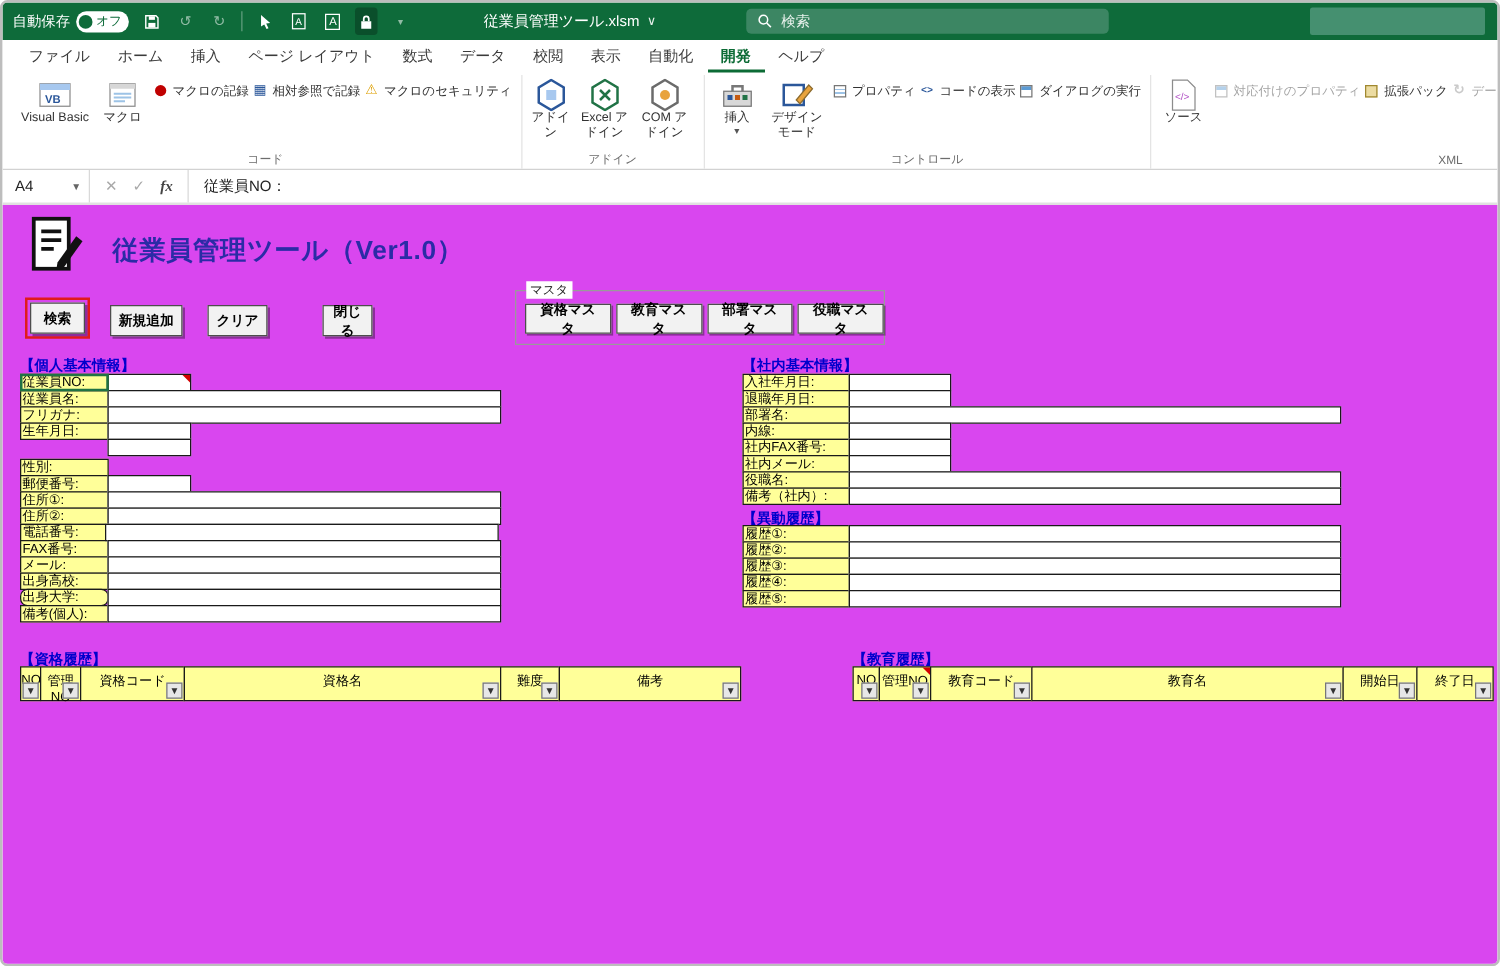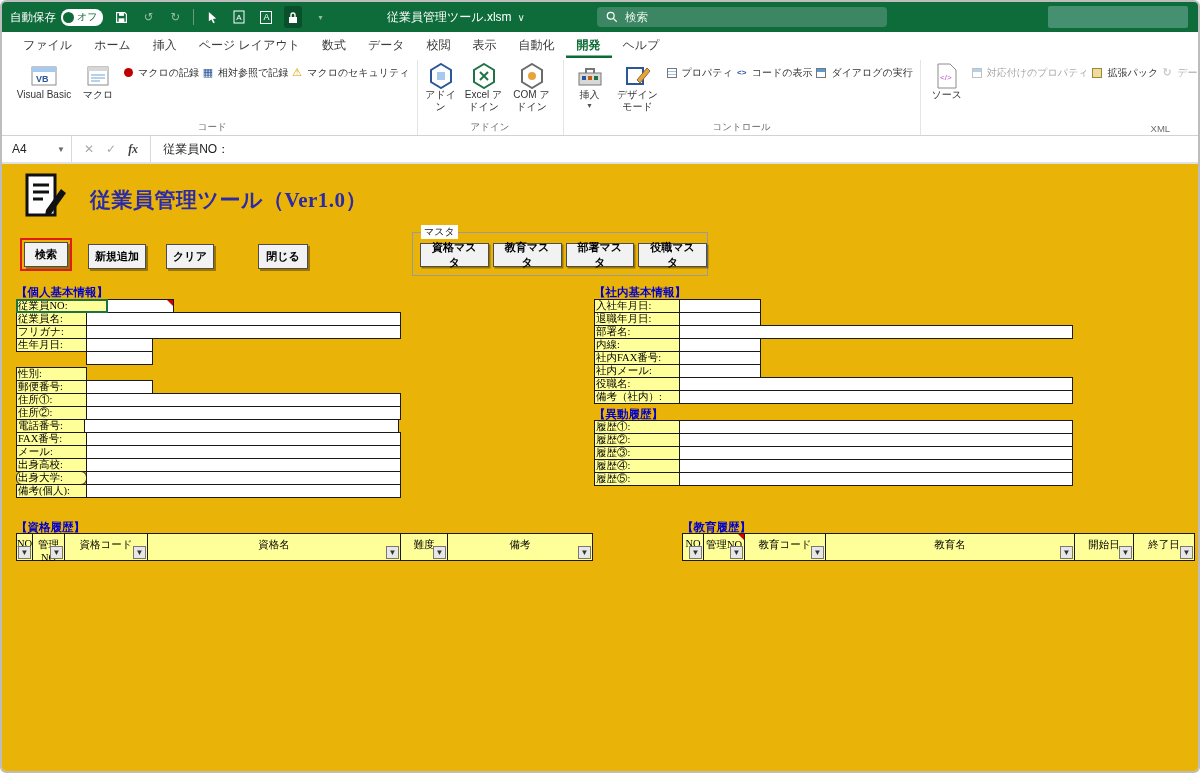--- a/index.html
+++ b/index.html
@@ -54,35 +54,35 @@
   
   .formula-bar{height:26px;background:#fff;border-bottom:2px solid #e1e1e1;display:flex;align-items:center;font-size:12px;color:#222;}
   .name-box{width:70px;height:100%;display:flex;align-items:center;justify-content:space-between;padding:0 6px 0 10px;border-right:1px solid #d9d9d9;box-sizing:border-box;}
   .name-box .nb-caret{font-size:8px;color:#666;}
   .fxcluster{display:flex;align-items:center;gap:12px;padding:0 12px;height:100%;border-right:1px solid #d9d9d9;}
   .fxcluster .gray{color:#a8a8a8;}
   .fxcluster .fx{font-style:italic;font-family:"Liberation Serif","DejaVu Serif",serif;color:#444;font-weight:bold;}
   .formula-content{padding-left:12px;}
 
   
-  .sheet{position:relative;height:609px;background:#eab308;font-size:11px;color:#000;font-family:Liberation Serif, serif;}
+  .sheet{position:relative;height:609px;background:#d946ef;font-size:11px;color:#000;}
   .logo{position:absolute;left:20px;top:8px;}
   .app-title{position:absolute;left:88px;top:22px;font-size:21px;font-weight:bold;color:#2b2ba6;letter-spacing:.5px;}
 
   .push-btn{background:#f2f2f2;border:1px solid #4d4d4d;box-shadow:2px 2px 0 rgba(0,0,0,.35);font-size:11px;font-weight:700;color:#000;display:flex;align-items:center;justify-content:center;font-family:inherit;cursor:default;}
   .act-wrap{position:absolute;}
   .act-wrap.hl{border:2.5px solid #e01b1b;padding:2px;}
   .act-0{left:18px;top:74px;}
   .act-1{left:86px;top:80px;}
   .act-2{left:164px;top:80px;}
   .act-3{left:256px;top:80px;}
   .act-0 .push-btn{width:44px;height:25px;}
   .act-1 .push-btn{width:58px;height:25px;}
   .act-2 .push-btn{width:48px;height:25px;}
-  .act-3 .push-btn{width:50px;height:25px;}
+  .act-3 .push-btn{width:40px;height:25px;}
 
   .master-box{position:absolute;left:410px;top:68px;width:296px;height:44px;border:1px solid #9a9a9a;box-sizing:border-box;}
   .master-legend{position:absolute;top:-8px;left:8px;background:#fff;padding:0 3px;font-size:10px;color:#222;}
   .master-buttons{display:flex;gap:4px;padding:10px 0 0 7px;}
   .master-buttons .push-btn{height:24px;padding:0 6px;box-shadow:1.5px 1.5px 0 rgba(0,0,0,.35);}
 
   .sec-title{position:absolute;color:#0000cc;font-weight:bold;font-size:11.5px;white-space:nowrap;}
   .t-personal{left:14px;top:121px;}
   .t-company{left:592px;top:121px;}
   .t-transfer{left:592px;top:243px;}
@@ -401,21 +401,21 @@
           <button class="push-btn">資格マスタ</button>
           <button class="push-btn">教育マスタ</button>
           <button class="push-btn">部署マスタ</button>
           <button class="push-btn">役職マスタ</button>
         </div>
     </div>
 
     <div class="sec-title t-personal">【個人基本情報】</div>
     <div class="rows rows-personal">
         <div class="frow">
-          <div class="flabel selected" style="width: 92px;">従業員NO:</div>
+          <div class="flabel selected" style="width: 71px;">従業員NO:</div>
           <div class="fvalue" style="width: 67px;">
             <span class="comment-tri"></span>
           </div>
         </div>
         <div class="frow">
           <div class="flabel" style="width: 71px;">従業員名:</div>
           <div class="fvalue" style="width: 315px;"></div>
         </div>
         <div class="frow">
           <div class="flabel" style="width: 71px;">フリガナ:</div>

